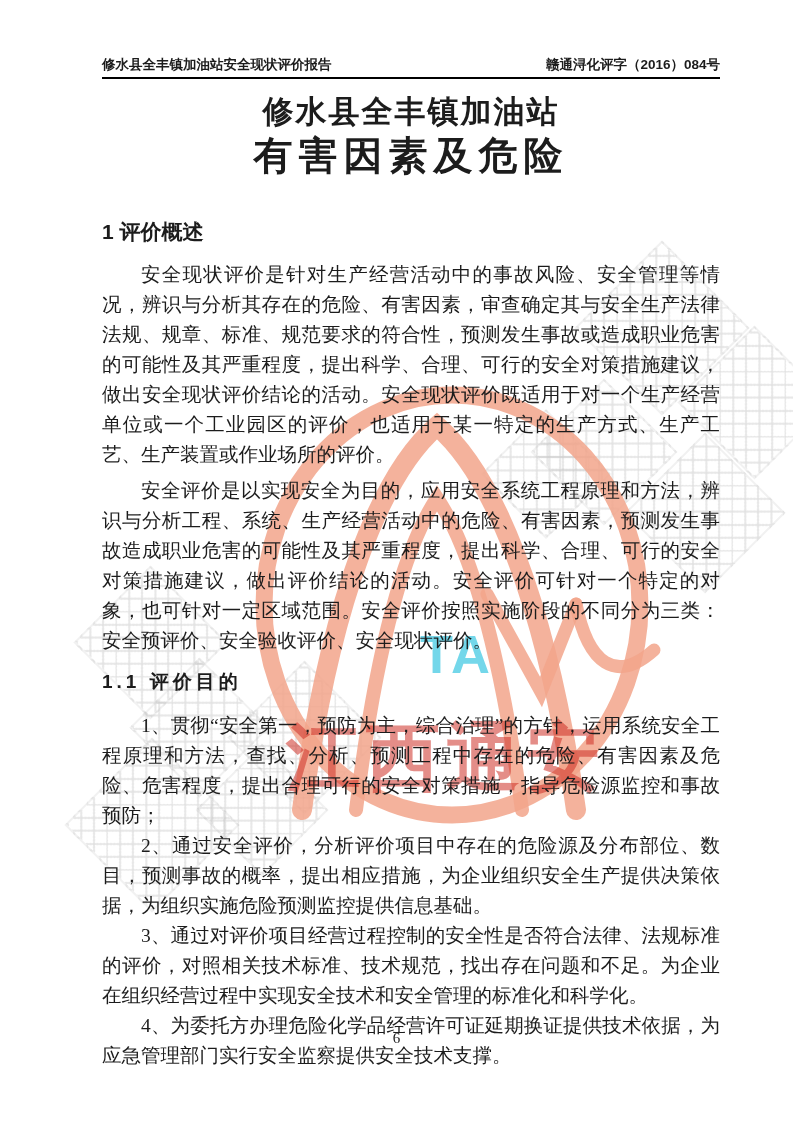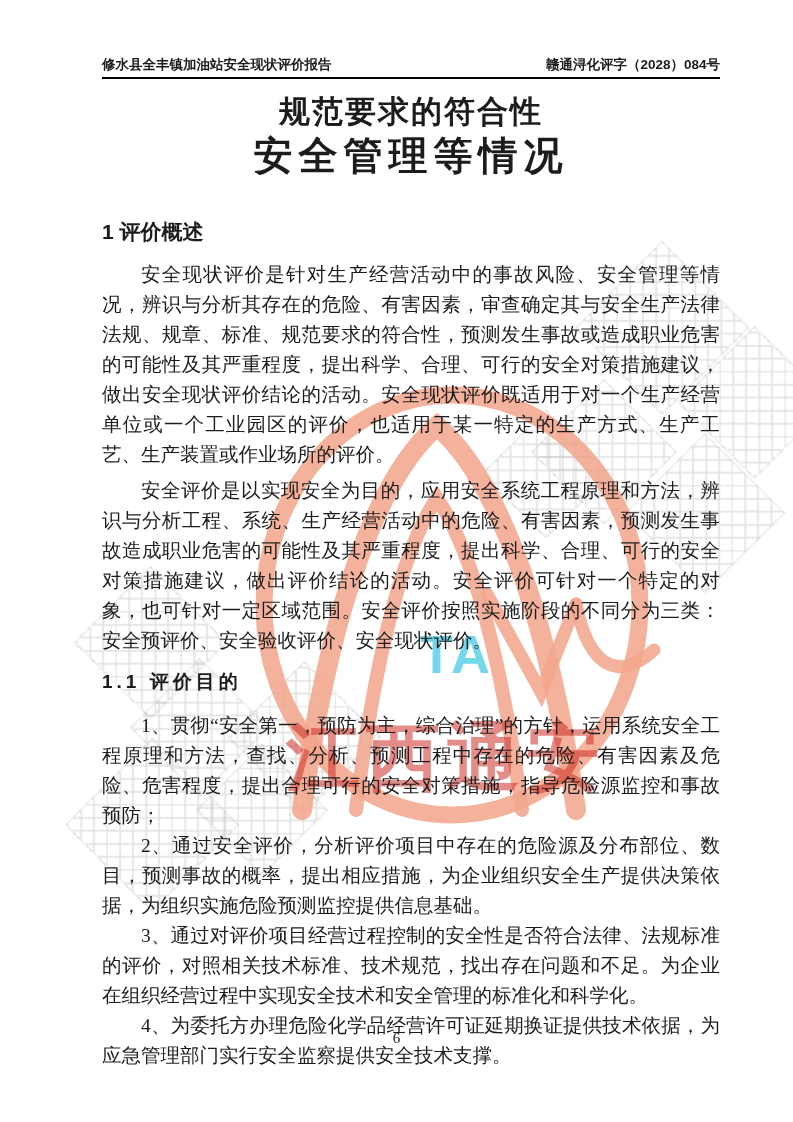--- a/index.html
+++ b/index.html
@@ -113,25 +113,25 @@
 
     <div class="logo-initials">TA</div>
 
     <div class="brand-text">江西通安</div>
   </div>
 
   <div class="content">
 
     <div class="doc-header">
       <span>修水县全丰镇加油站安全现状评价报告</span>
-      <span>赣通浔化评字（2028）084号</span>
+      <span>赣通浔化评字（2016）084号</span>
     </div>
 
-    <div class="title1">规范要求的符合性</div>
-    <div class="title2">安全管理等情况</div>
+    <div class="title1">修水县全丰镇加油站</div>
+    <div class="title2">有害因素及危险</div>
 
     <h2 class="h-sec">1 评价概述</h2>
 
     <p class="body-p">安全现状评价是针对生产经营活动中的事故风险、安全管理等情况，辨识与分析其存在的危险、有害因素，审查确定其与安全生产法律法规、规章、标准、规范要求的符合性，预测发生事故或造成职业危害的可能性及其严重程度，提出科学、合理、可行的安全对策措施建议，做出安全现状评价结论的活动。安全现状评价既适用于对一个生产经营单位或一个工业园区的评价，也适用于某一特定的生产方式、生产工艺、生产装置或作业场所的评价。</p>
     <p class="body-p first">安全评价是以实现安全为目的，应用安全系统工程原理和方法，辨识与分析工程、系统、生产经营活动中的危险、有害因素，预测发生事故造成职业危害的可能性及其严重程度，提出科学、合理、可行的安全对策措施建议，做出评价结论的活动。安全评价可针对一个特定的对象，也可针对一定区域范围。安全评价按照实施阶段的不同分为三类：安全预评价、安全验收评价、安全现状评价。</p>
 
     <h3 class="h-sub">1.1 评价目的</h3>
 
     <p class="body-p after-h">1、贯彻“安全第一，预防为主，综合治理”的方针，运用系统安全工程原理和方法，查找、分析、预测工程中存在的危险、有害因素及危险、危害程度，提出合理可行的安全对策措施，指导危险源监控和事故预防；</p>
     <p class="body-p">2、通过安全评价，分析评价项目中存在的危险源及分布部位、数目，预测事故的概率，提出相应措施，为企业组织安全生产提供决策依据，为组织实施危险预测监控提供信息基础。</p>

